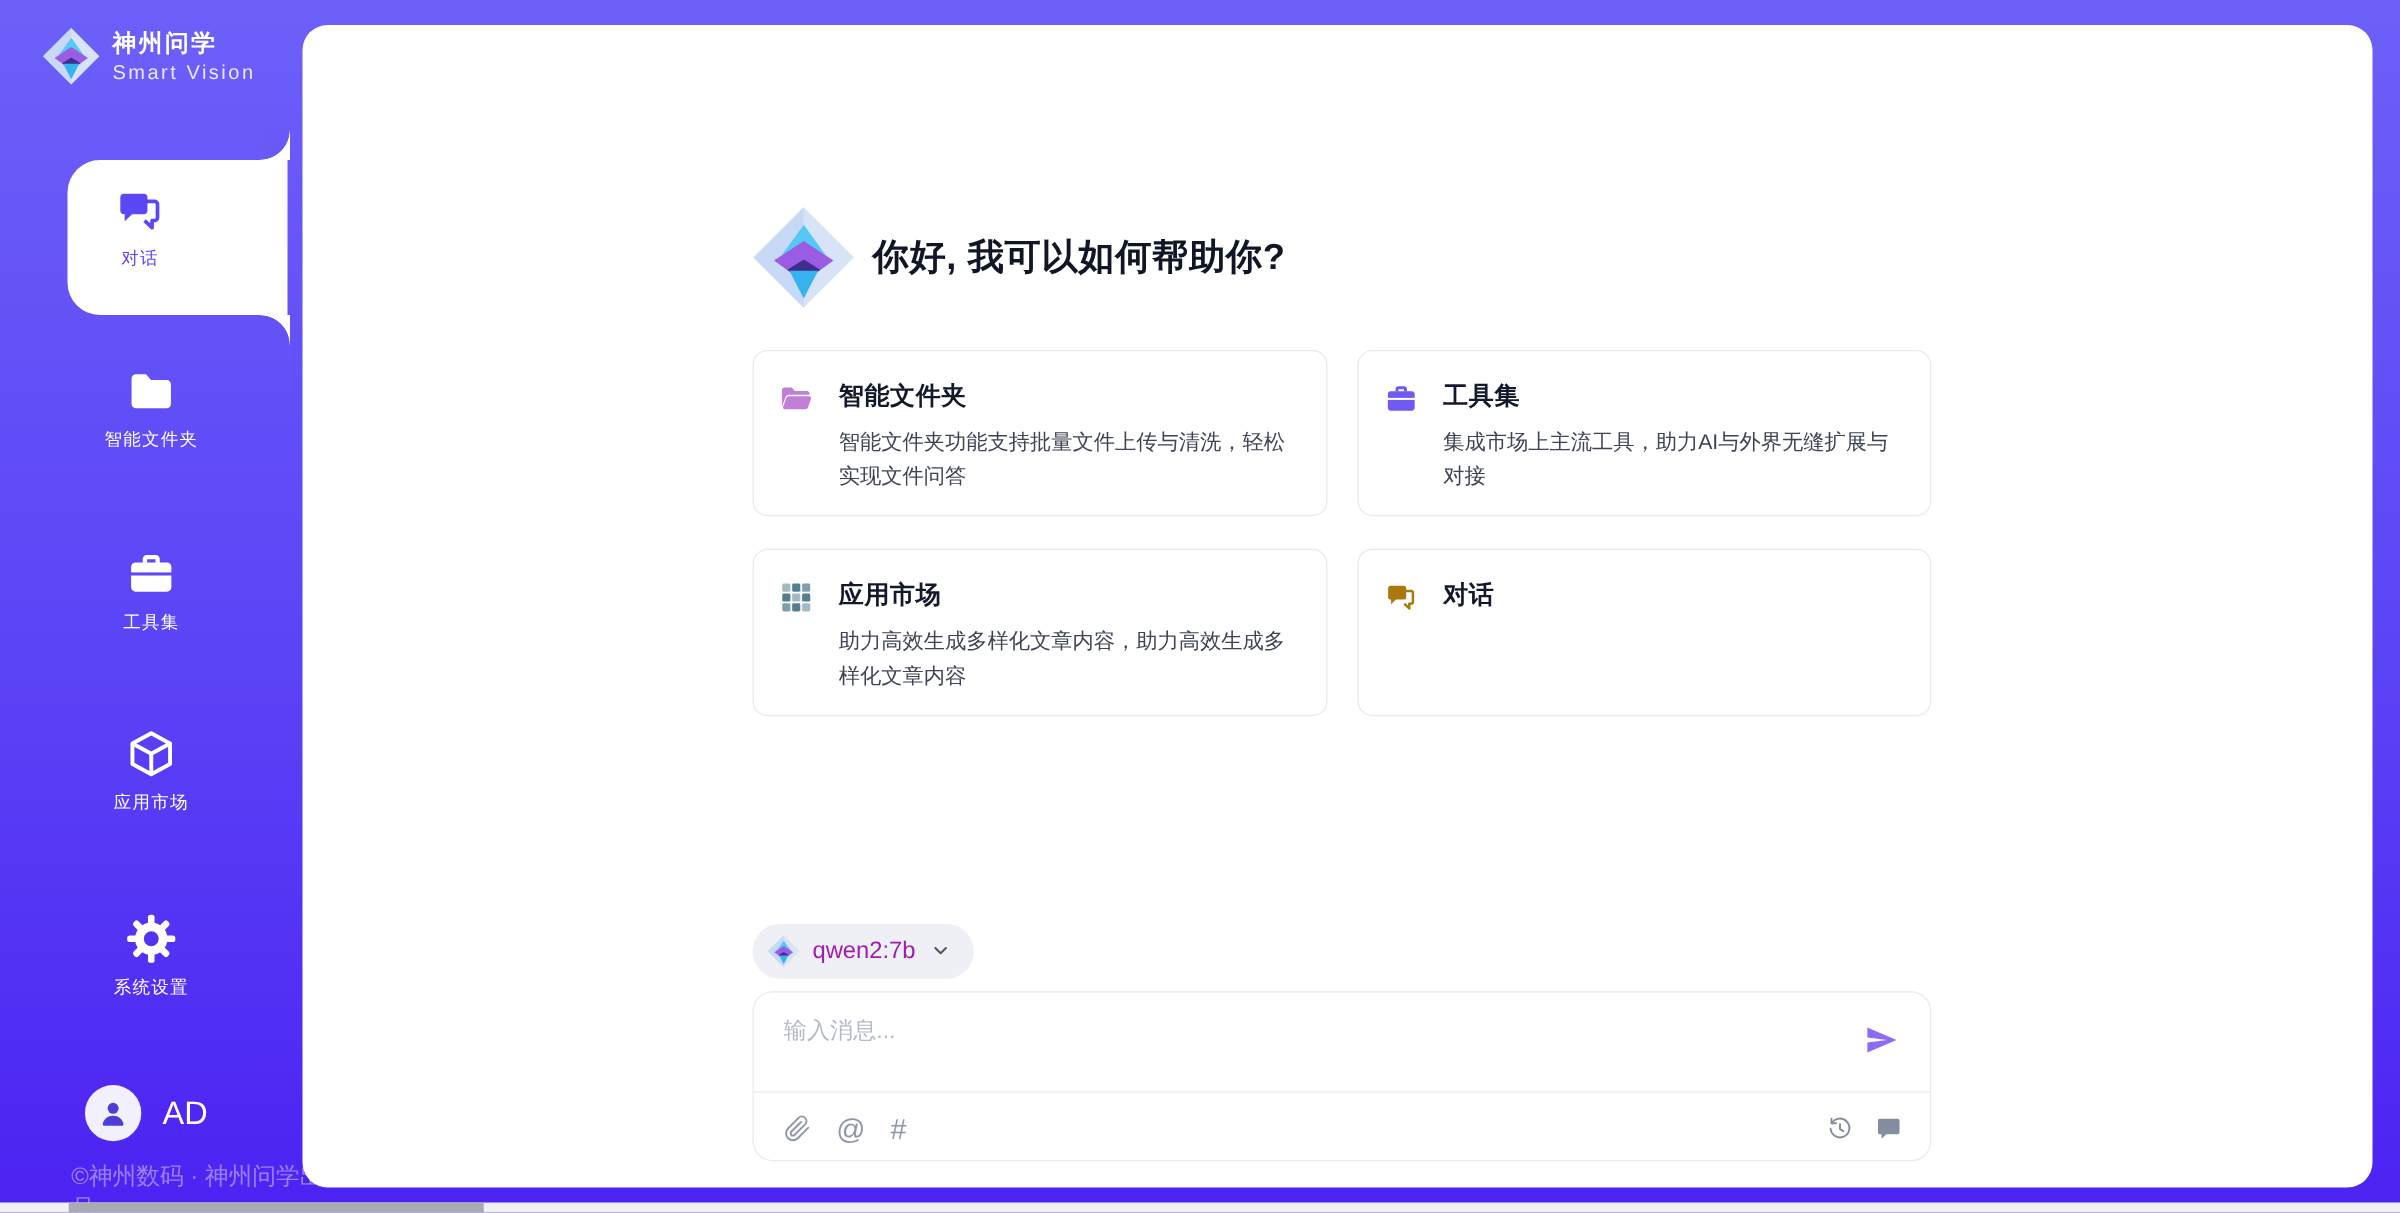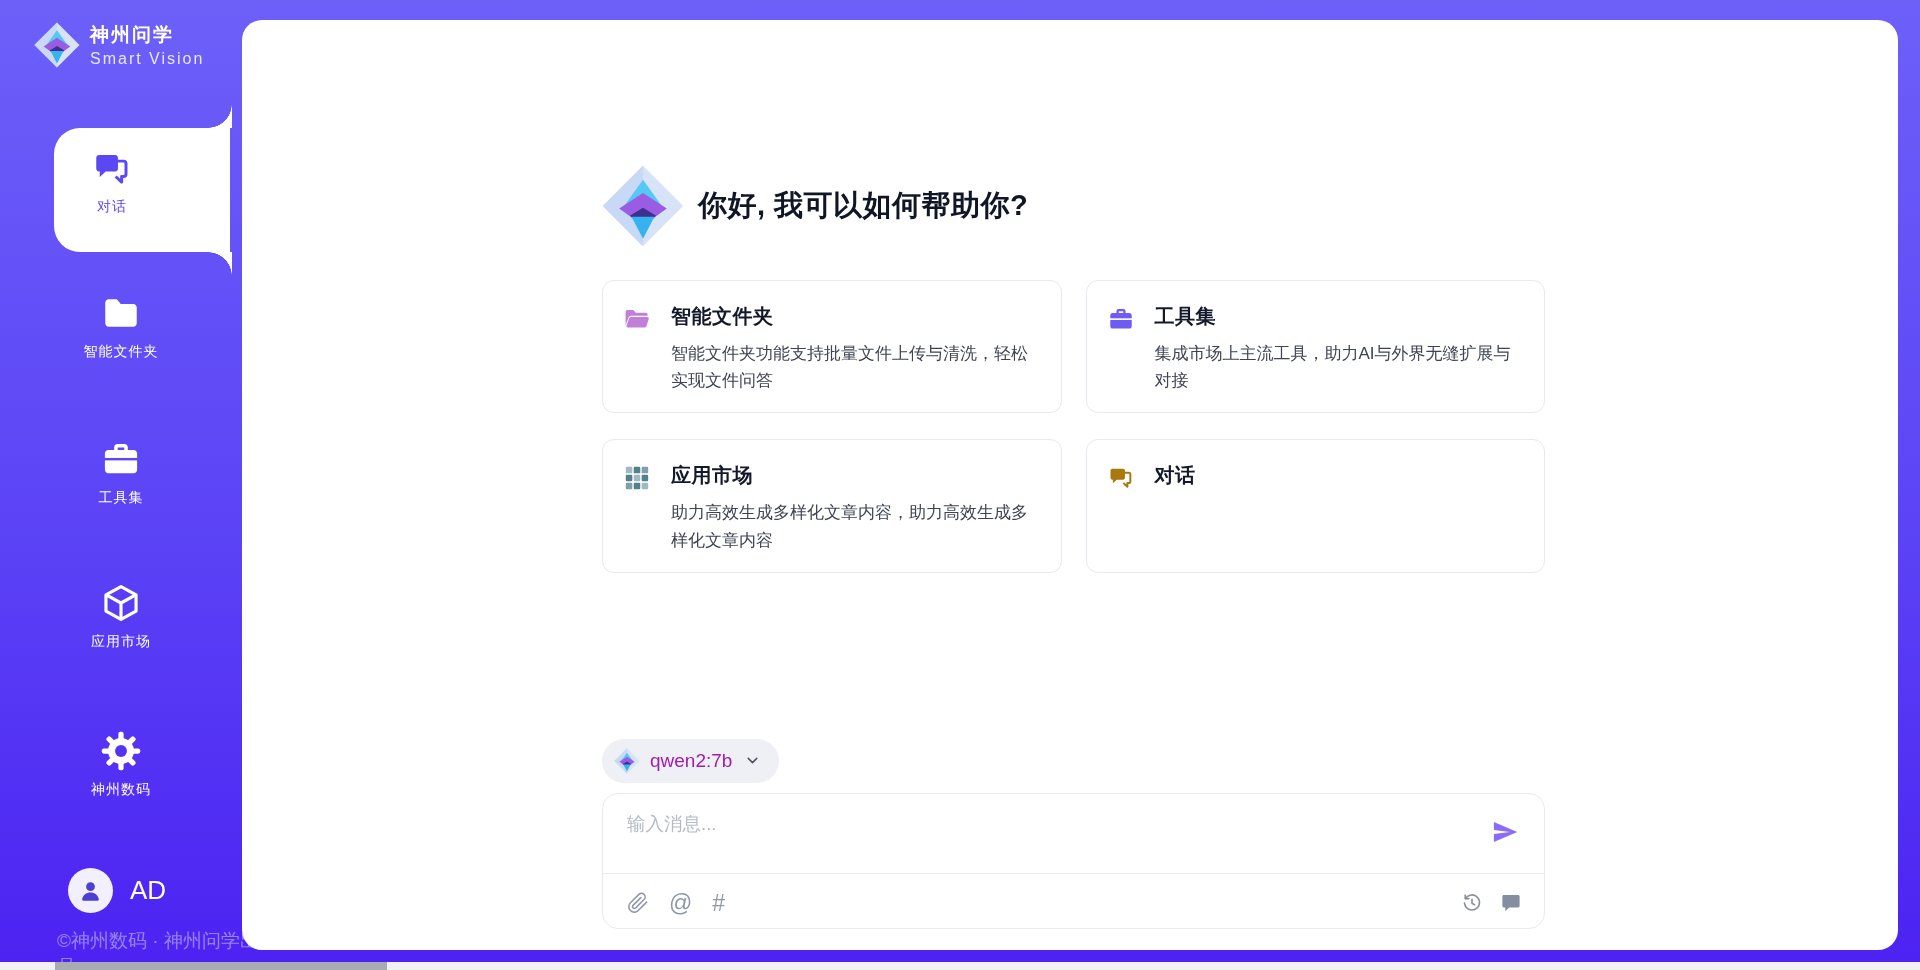--- a/index.html
+++ b/index.html
@@ -157,21 +157,21 @@
           </mask>
         </defs>
       <g fill="currentColor" mask="url(#gear-hole)">
         <rect x="10.5" y="1" width="3" height="22" rx="1.2"></rect>
         <rect x="10.5" y="1" width="3" height="22" rx="1.2" transform="rotate(45 12 12)"></rect>
         <rect x="10.5" y="1" width="3" height="22" rx="1.2" transform="rotate(90 12 12)"></rect>
         <rect x="10.5" y="1" width="3" height="22" rx="1.2" transform="rotate(135 12 12)"></rect>
         <circle cx="12" cy="12" r="7.4"></circle>
       </g>
     </svg>
-    <div class="nav-label">神州数码</div>
+    <div class="nav-label">系统设置</div>
   </div>
 
   <div class="user-row">
     <div class="avatar">
       <svg viewBox="0 0 24 24">
         <g fill="currentColor">
           <circle cx="12" cy="8.6" r="3.9"></circle>
           <path d="M4.6 19.8c.6-3.6 3.7-6 7.4-6s6.8 2.4 7.4 6c.1.6-.4 1.2-1 1.2H5.6c-.6 0-1.1-.6-1-1.2z"></path>
         </g>
       </svg>

